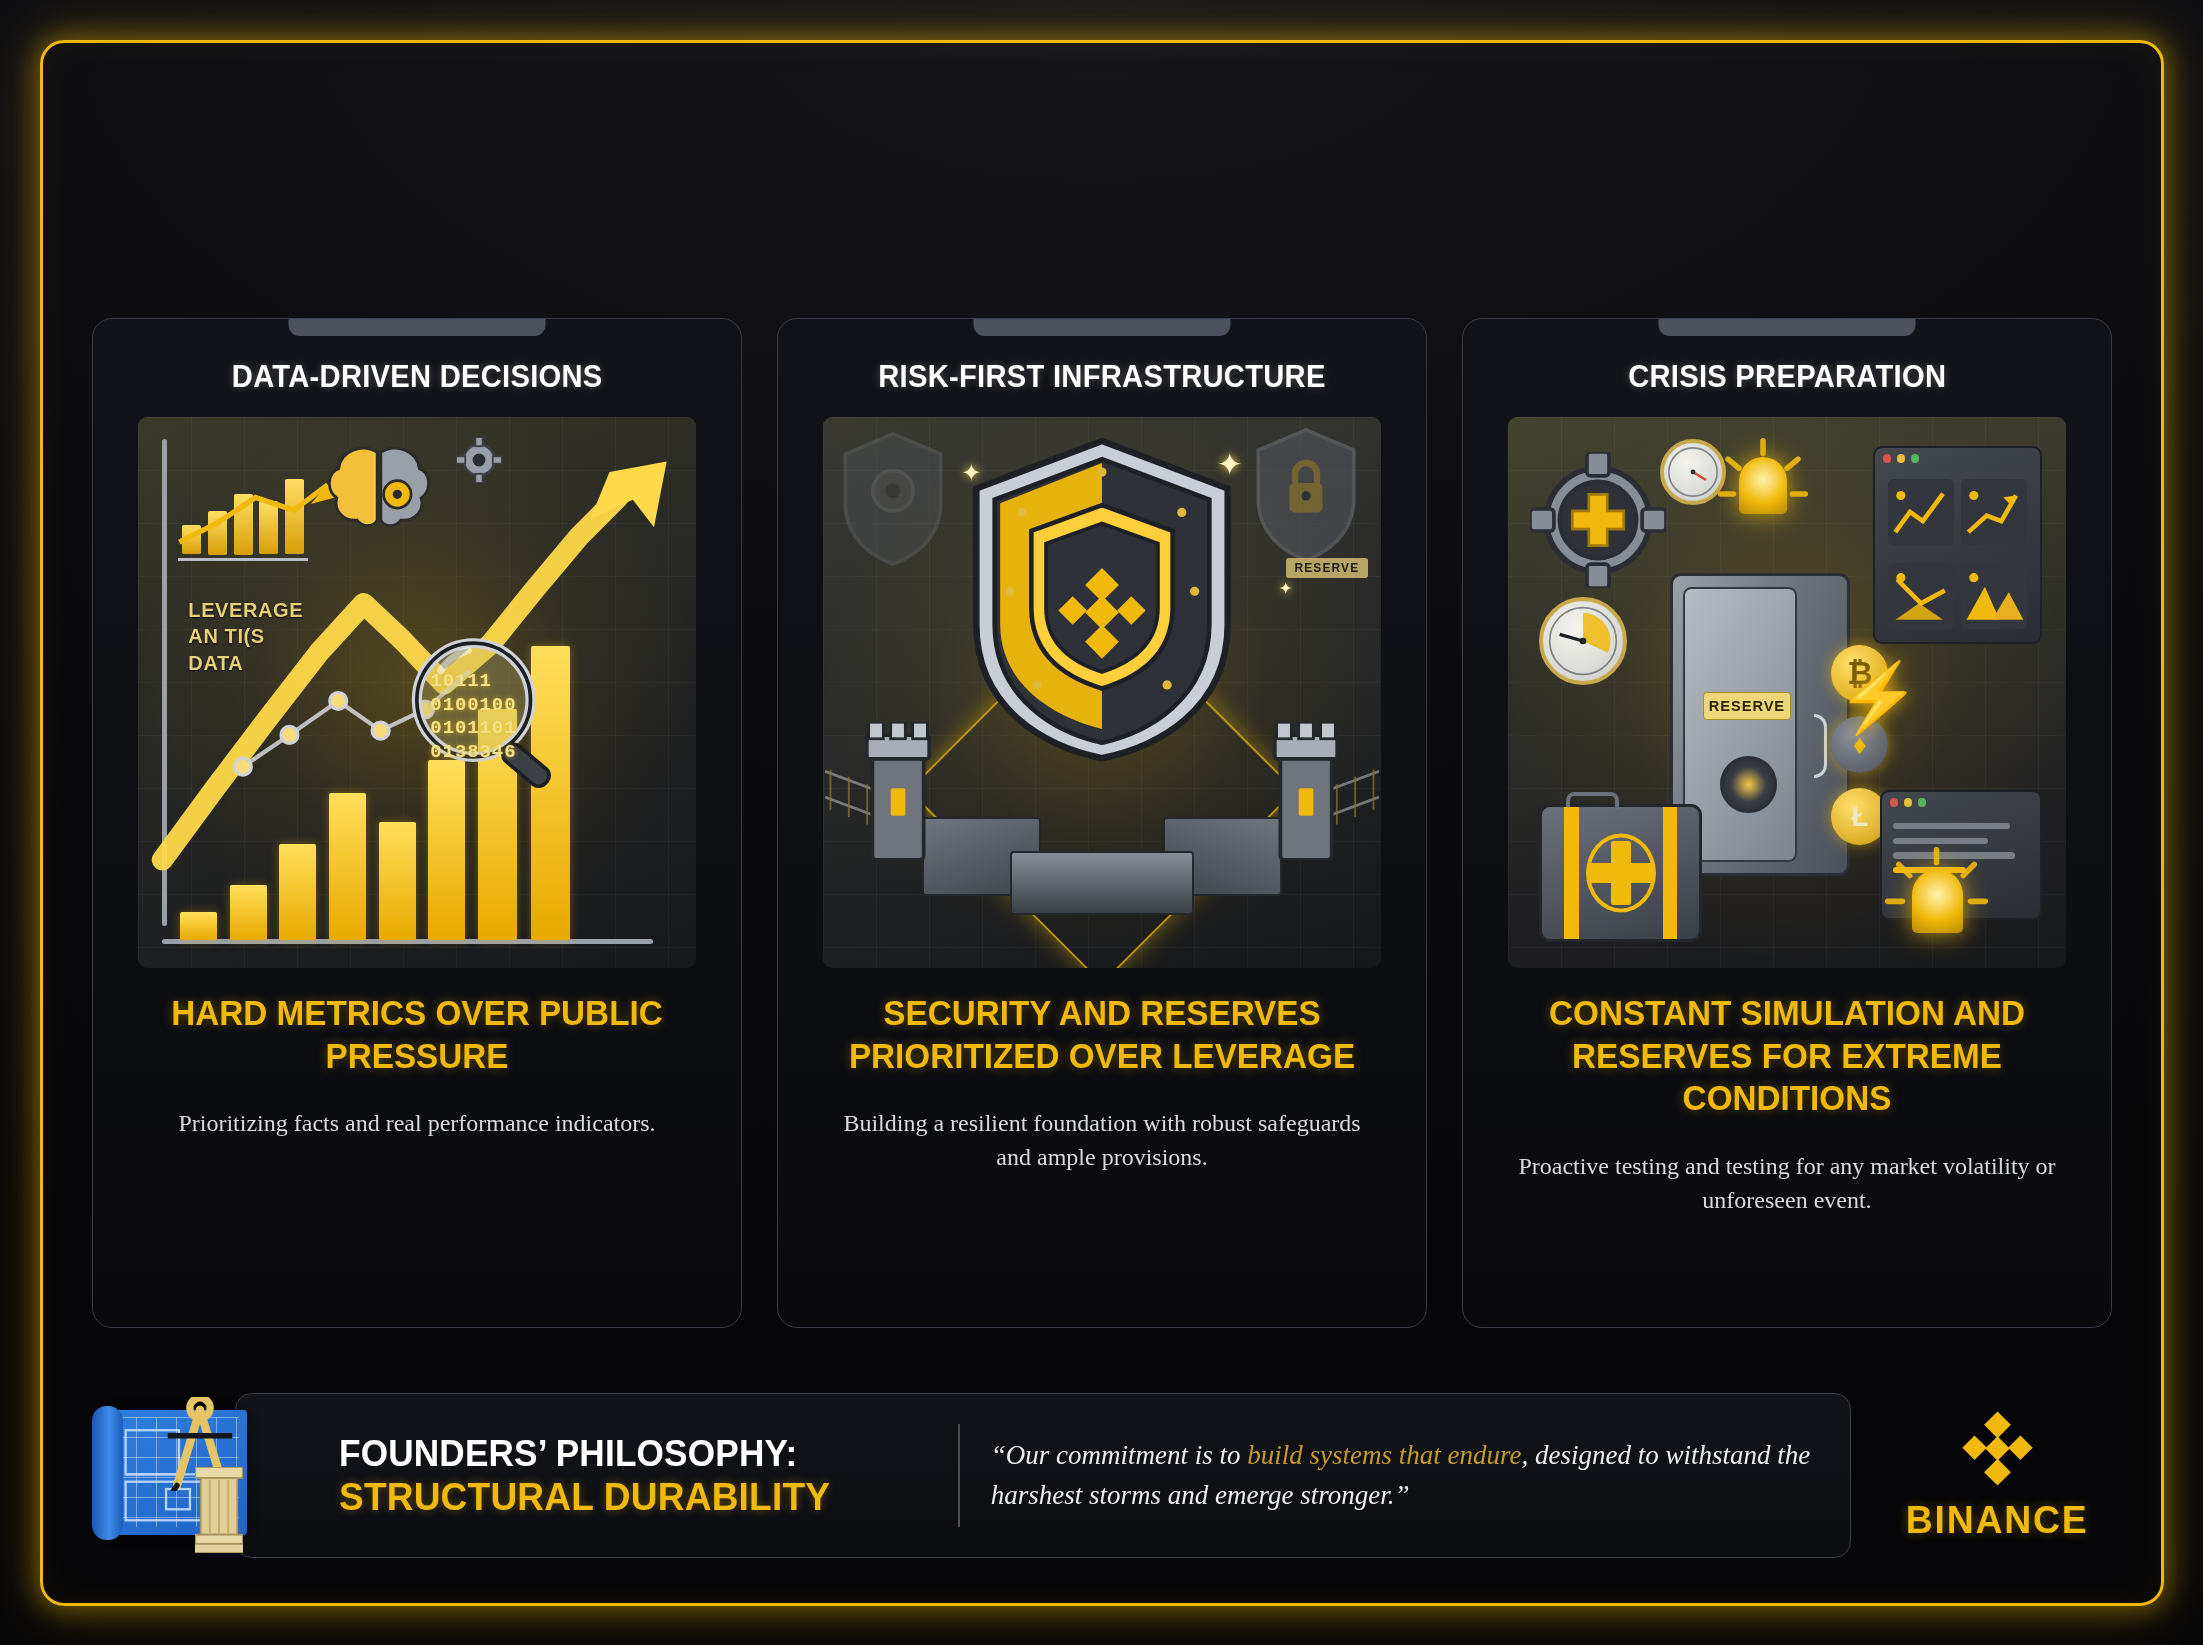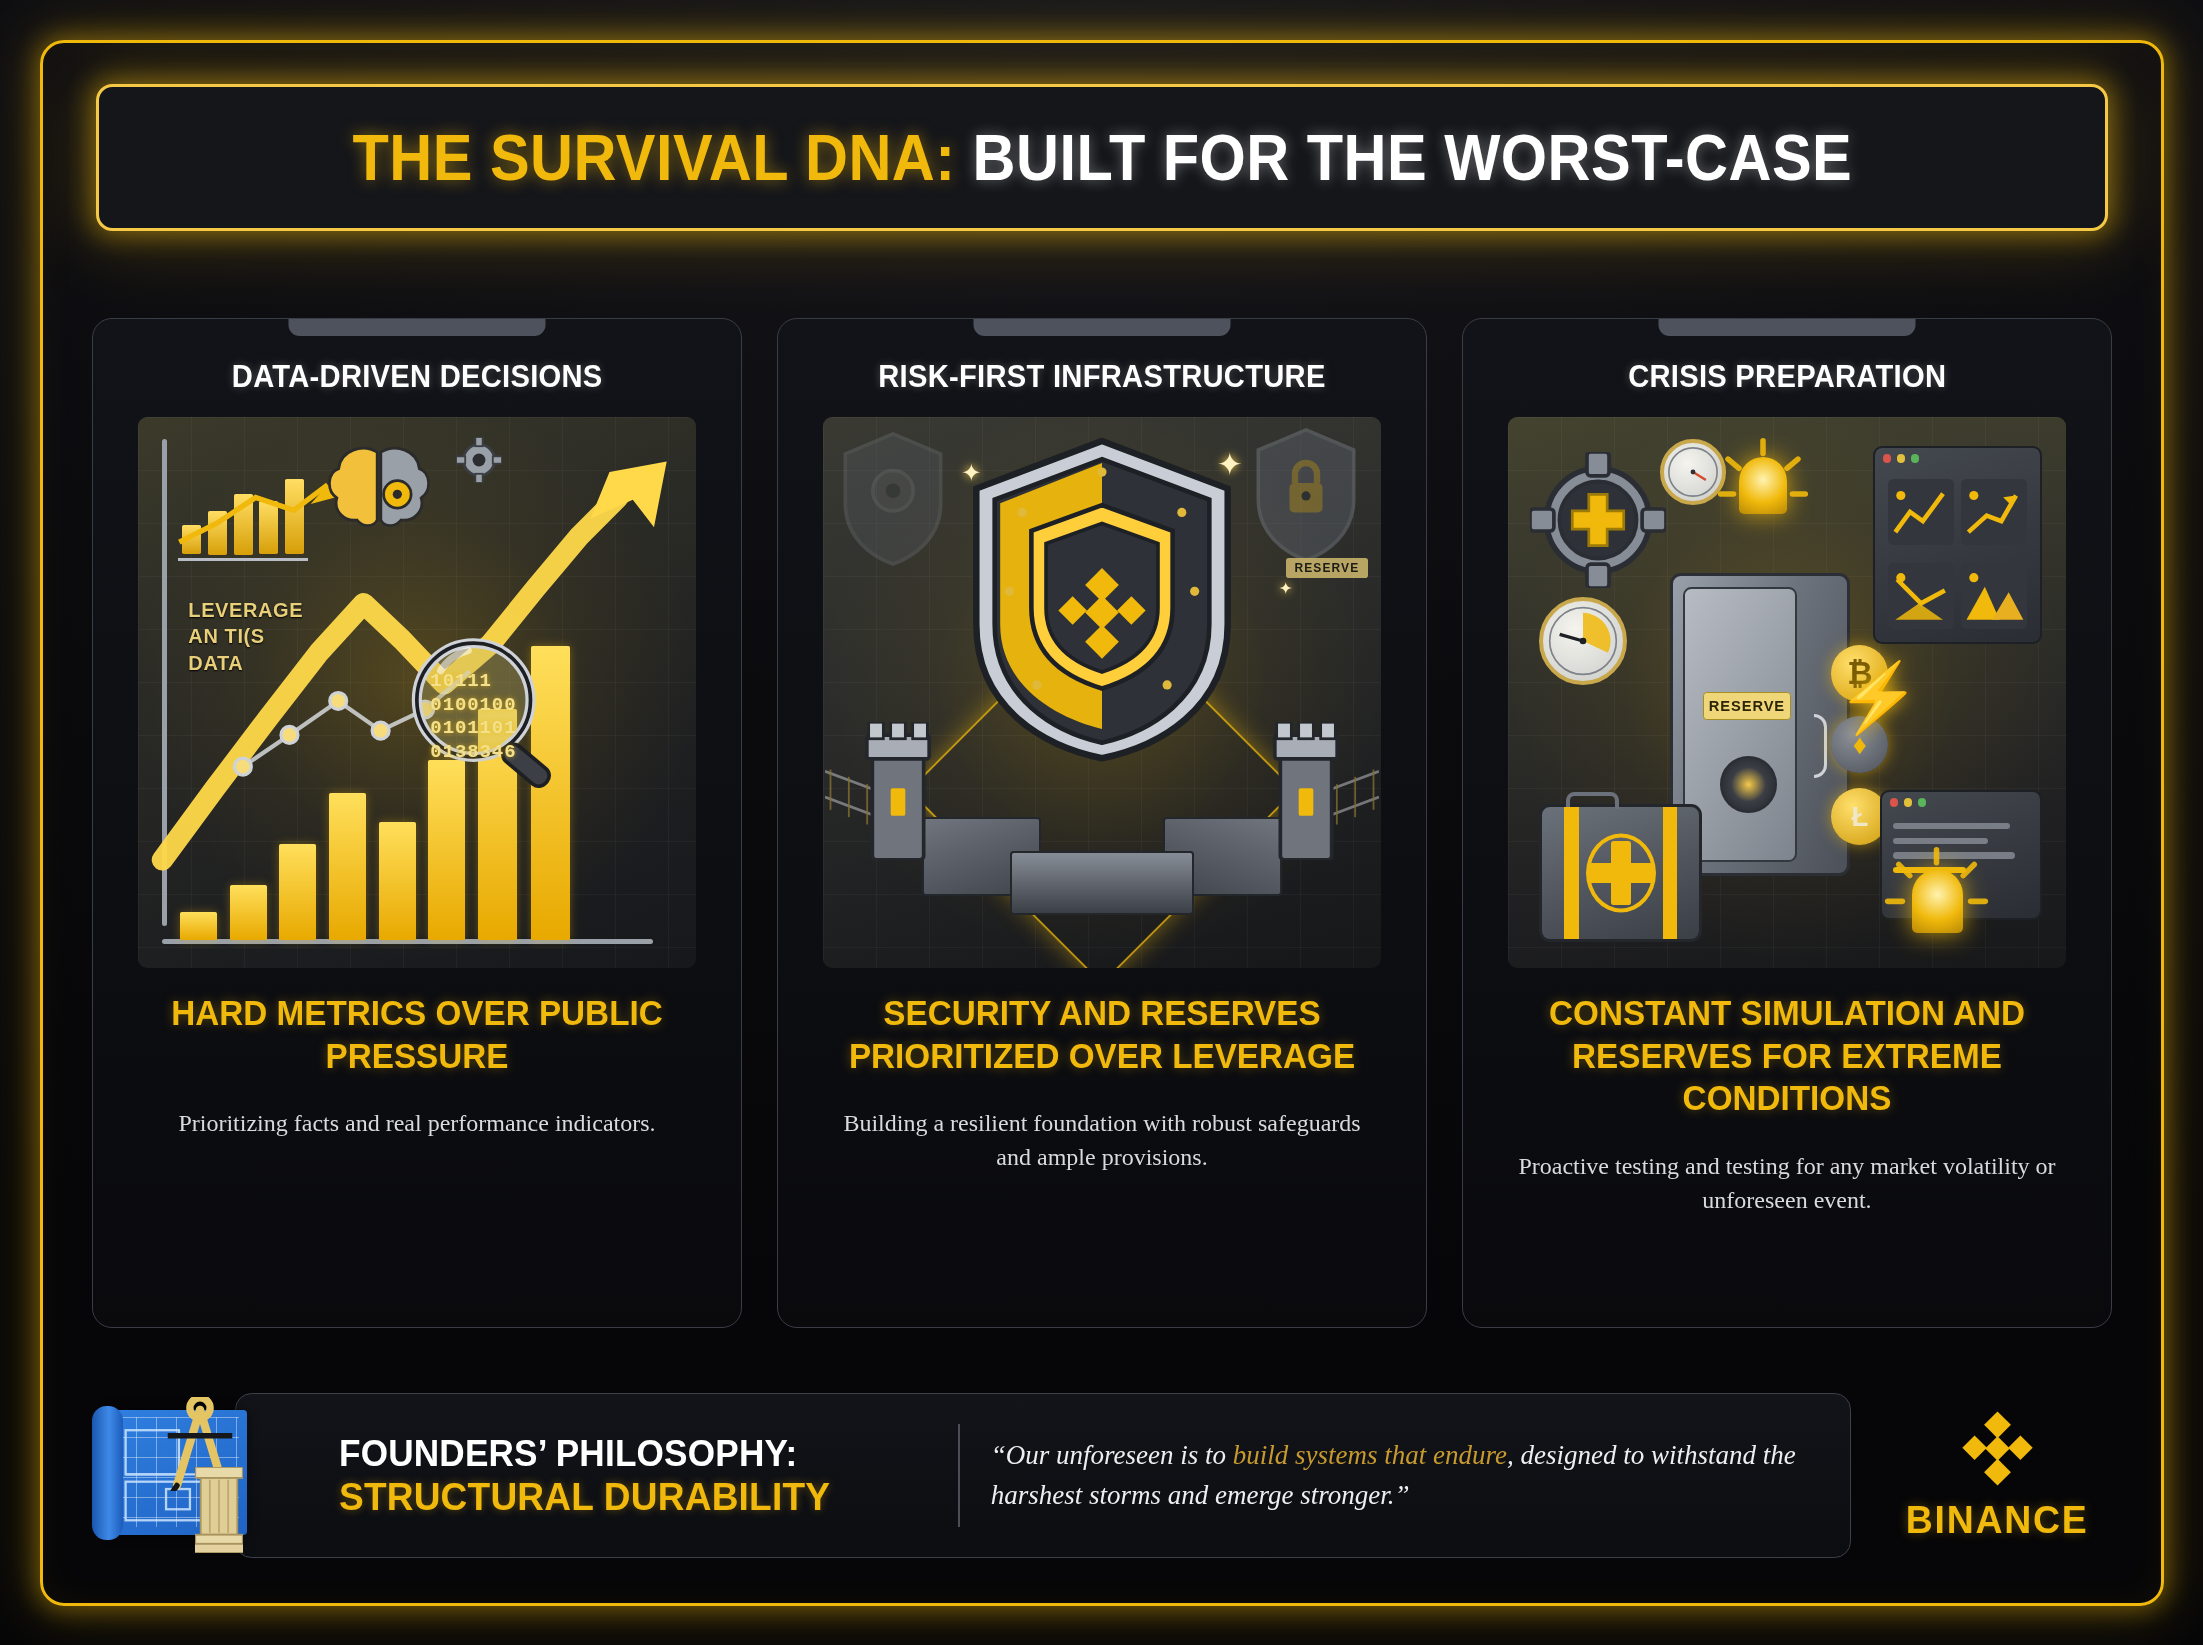--- a/index.html
+++ b/index.html
@@ -262,25 +262,20 @@
     text-shadow:0 0 11px rgba(240,185,11,.35);
   }
 </style>
 </head>
 <body>
 
 <div id="poster">
 
   <div class="outer-frame"></div>
 
-  <div class="title-box">
-    <div class="title-text">
-      <span class="t-gold">THE SURVIVAL DNA:</span><span class="t-white"> BUILT FOR THE WORST-CASE</span>
-    </div>
-  </div>
 
   <div class="cards">
 
     <div class="card">
       <div class="card-header">DATA-DRIVEN DECISIONS</div>
 
       <div class="illus">
         <div class="grid-ov"></div>
         <div class="glow-ov"></div>
 
@@ -637,21 +632,21 @@
         <rect x="-2" y="84" width="56" height="10" fill="#E3D2A0" stroke="#A9945E" stroke-width="2"></rect>
       </svg>
     </div>
 
     <div class="fpanel">
       <div class="philo">
         <div class="philo-1">FOUNDERS’ PHILOSOPHY:</div>
         <div class="philo-2">STRUCTURAL DURABILITY</div>
       </div>
       <div class="vline"></div>
-      <div class="quote"><span>“Our unforeseen is to </span><span class="q-gold">build systems that endure</span><span>, designed to withstand the harshest storms and emerge stronger.”</span></div>
+      <div class="quote"><span>“Our commitment is to </span><span class="q-gold">build systems that endure</span><span>, designed to withstand the harshest storms and emerge stronger.”</span></div>
     </div>
 
     <div class="binance">
       <svg class="bnb-mark" viewBox="0 0 100 100">
         <g fill="#F0B90B">
           <rect x="38" y="8" width="24" height="24" transform="rotate(45 50 20)"></rect>
           <rect x="10" y="38" width="22" height="22" transform="rotate(45 21 49)"></rect>
           <rect x="68" y="38" width="22" height="22" transform="rotate(45 79 49)"></rect>
           <rect x="39" y="39" width="22" height="22" transform="rotate(45 50 50)"></rect>
           <rect x="38" y="68" width="24" height="24" transform="rotate(45 50 80)"></rect>

